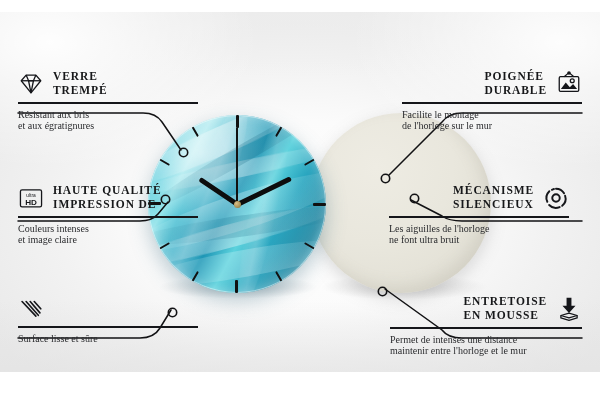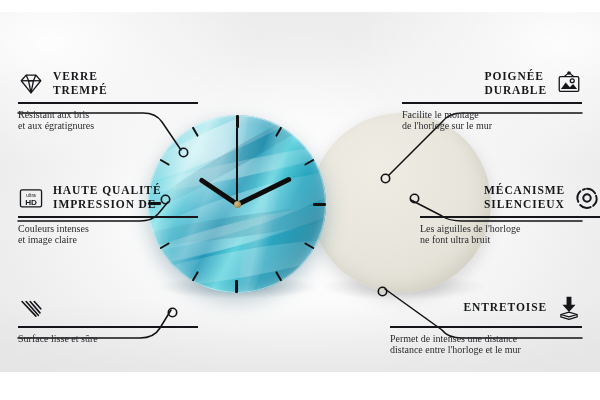--- a/index.html
+++ b/index.html
@@ -225,21 +225,21 @@
       <div>
         <div class="co-title">POIGNÉE</div>
         <div class="co-title">DURABLE</div>
       </div>
     </div>
     <div class="co-rule"></div>
     <div class="co-desc">Facilite le montage</div>
     <div class="co-desc">de l'horloge sur le mur</div>
   </div>
 
-  <div class="callout right" style="left:420px;top:172px;">
+  <div class="callout right" style="left:389px;top:172px;">
     <div class="co-head">
       <svg class="co-icon" viewBox="0 0 32 32">
         <g fill="none" stroke="#15161a" stroke-width="2.4" stroke-linecap="round">
           <path d="M16 4.5 a11.5 11.5 0 0 1 9.9 5.7"></path>
           <path d="M27.2 13.2 a11.5 11.5 0 0 1 -3.6 12.4"></path>
           <path d="M20.5 27.2 a11.5 11.5 0 0 1 -12.9 -2.6"></path>
           <path d="M5.3 20.6 a11.5 11.5 0 0 1 2.5 -13"></path>
           <path d="M11 5.9 a11.5 11.5 0 0 1 2.5 -1"></path>
         </g>
         <circle cx="16" cy="16" r="4.6" fill="none" stroke="#15161a" stroke-width="2.4"></circle>
@@ -260,20 +260,21 @@
         <g fill="#15161a">
           <path d="M13 2 h6 v10 h5 l-8 9 l-8 -9 h5 z"></path>
         </g>
         <g fill="none" stroke="#15161a" stroke-width="1.6" stroke-linejoin="round">
           <path d="M6 24 L16 21 L26 24 L16 27 Z"></path>
           <path d="M6 24 v3 L16 30 L26 27 v-3"></path>
         </g>
       </svg>
       <div>
         <div class="co-title">ENTRETOISE</div>
+        <div class="co-title">EN MOUSSE</div>
       </div>
     </div>
     <div class="co-rule"></div>
     <div class="co-desc">Permet de intenses une distance</div>
-    <div class="co-desc">distance entre l'horloge et le mur</div>
+    <div class="co-desc">maintenir entre l'horloge et le mur</div>
   </div>
 
 </div>
 
 </body></html>

